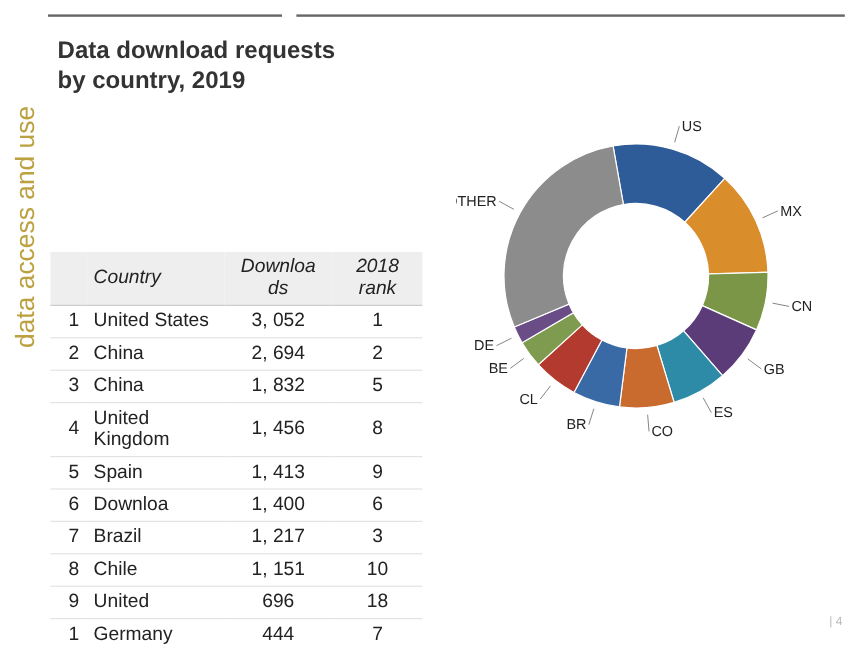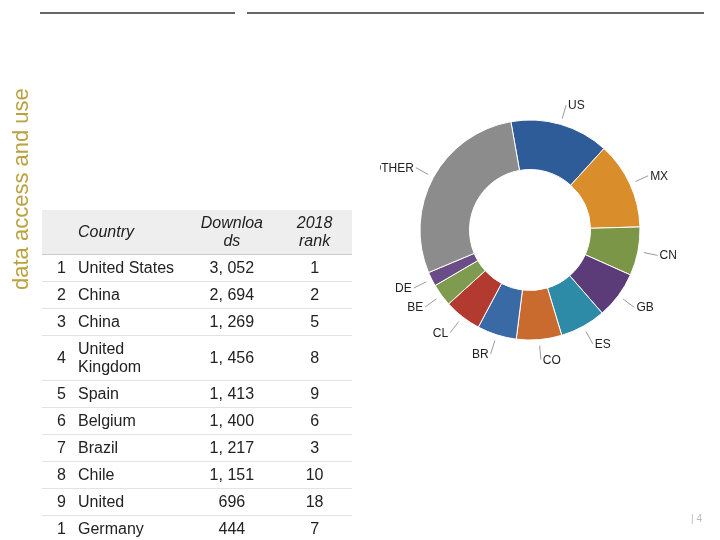--- a/index.html
+++ b/index.html
@@ -19,20 +19,21 @@
   .seg-callout{stroke:#555;stroke-width:0.6;fill:none}
   .footer{position:absolute;right:18px;bottom:16px;font-size:10px;color:#bbb}
 </style>
 </head>
 <body>
 <div class="page">
 
 <div class="side-label">data access and use</div>
 <div class="ruled"></div>
 <div class="ruled-gap"></div>
+<div class="title">Data download requests by country, 2019</div>
 
 <table class="table">
   <thead>
     <tr>
       <th style="width:18px"></th>
       <th>Country</th>
       <th class="num">Downloa ds</th>
       <th class="num">2018 rank</th>
     </tr>
   </thead>
@@ -45,38 +46,38 @@
         </tr>
         <tr>
           <td class="rank">2</td>
           <td>China</td>
           <td class="num">2, 694</td>
           <td class="num">2</td>
         </tr>
         <tr>
           <td class="rank">3</td>
           <td>China</td>
-          <td class="num">1, 269</td>
+          <td class="num">1, 832</td>
           <td class="num">5</td>
         </tr>
         <tr>
           <td class="rank">4</td>
           <td>United Kingdom</td>
           <td class="num">1, 456</td>
           <td class="num">8</td>
         </tr>
         <tr>
           <td class="rank">5</td>
           <td>Spain</td>
           <td class="num">1, 413</td>
           <td class="num">9</td>
         </tr>
         <tr>
           <td class="rank">6</td>
-          <td>Belgium</td>
+          <td>Downloa</td>
           <td class="num">1, 400</td>
           <td class="num">6</td>
         </tr>
         <tr>
           <td class="rank">7</td>
           <td>Brazil</td>
           <td class="num">1, 217</td>
           <td class="num">3</td>
         </tr>
         <tr>

